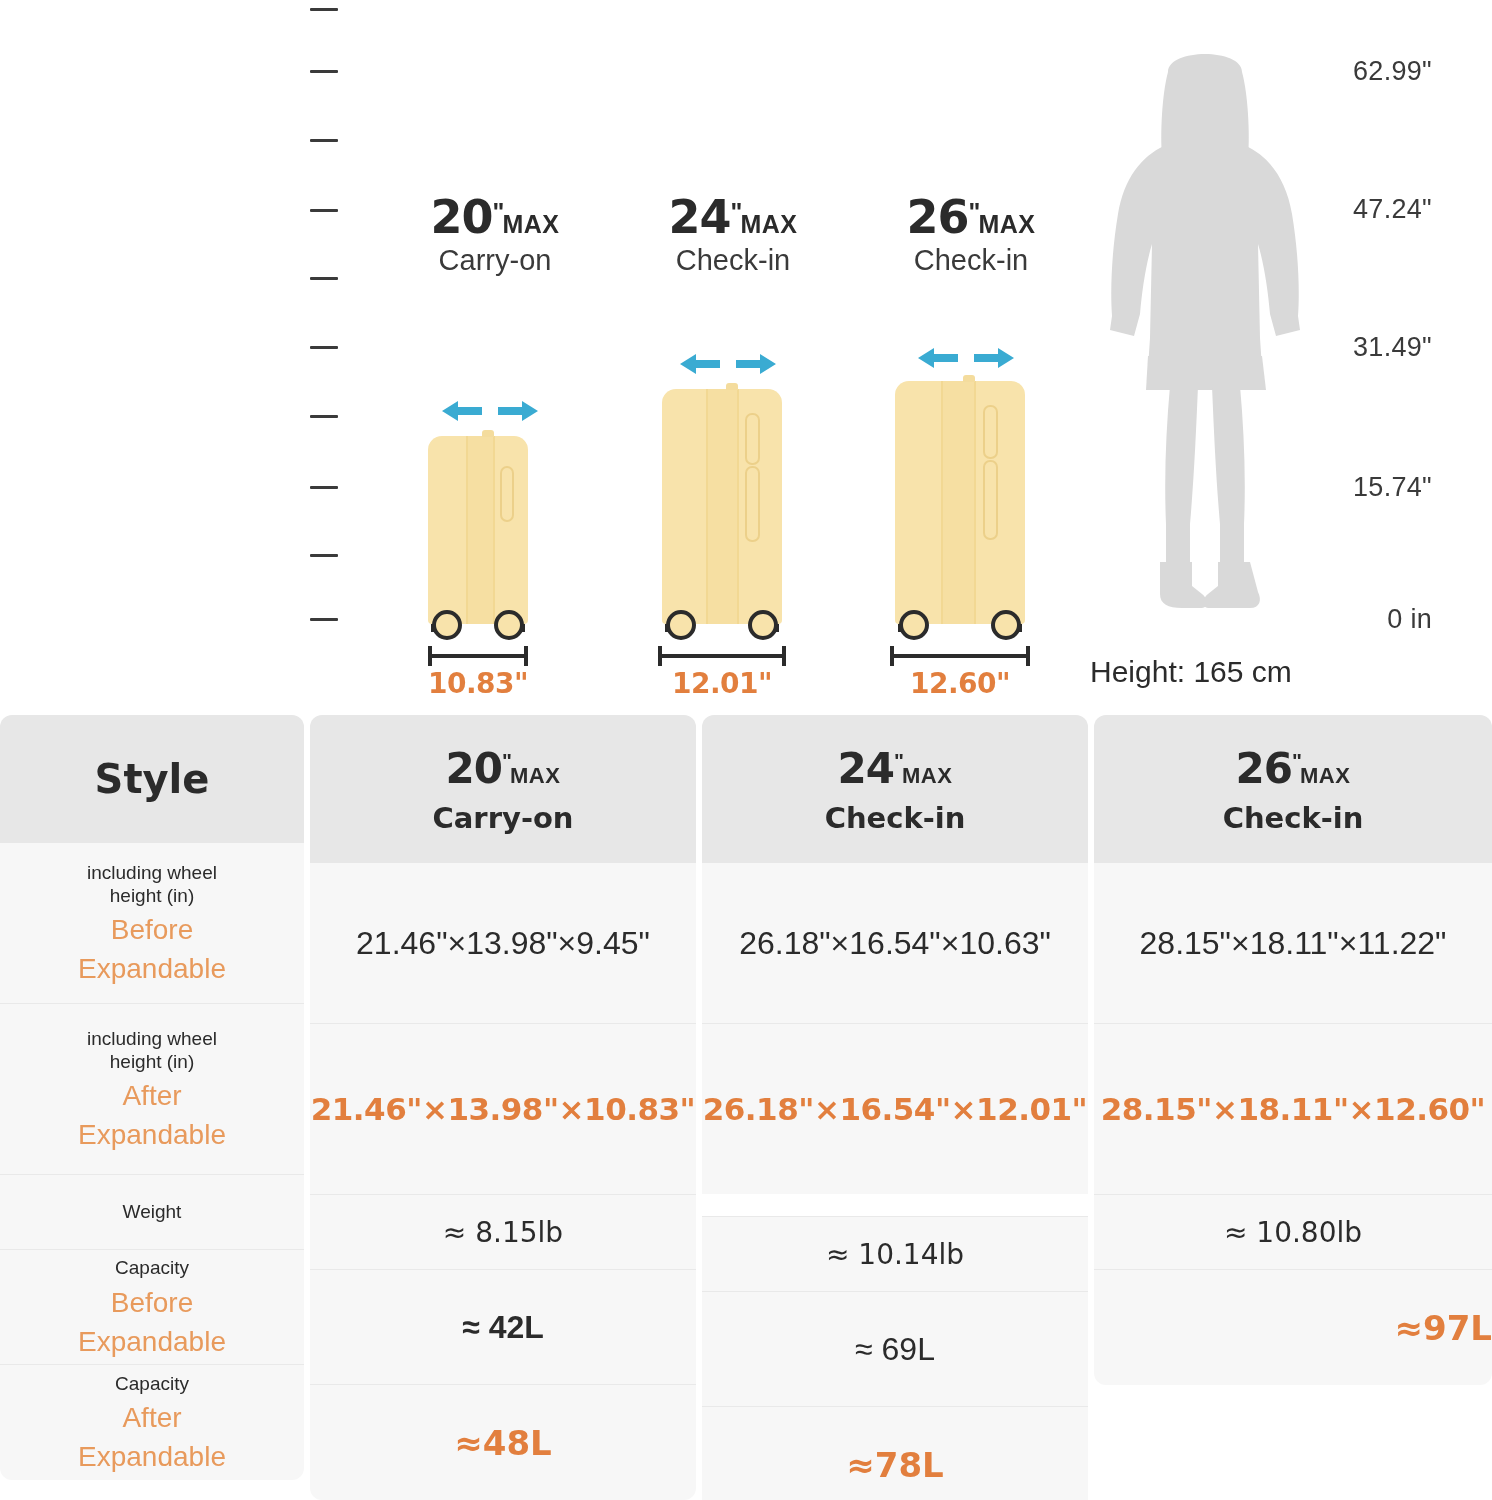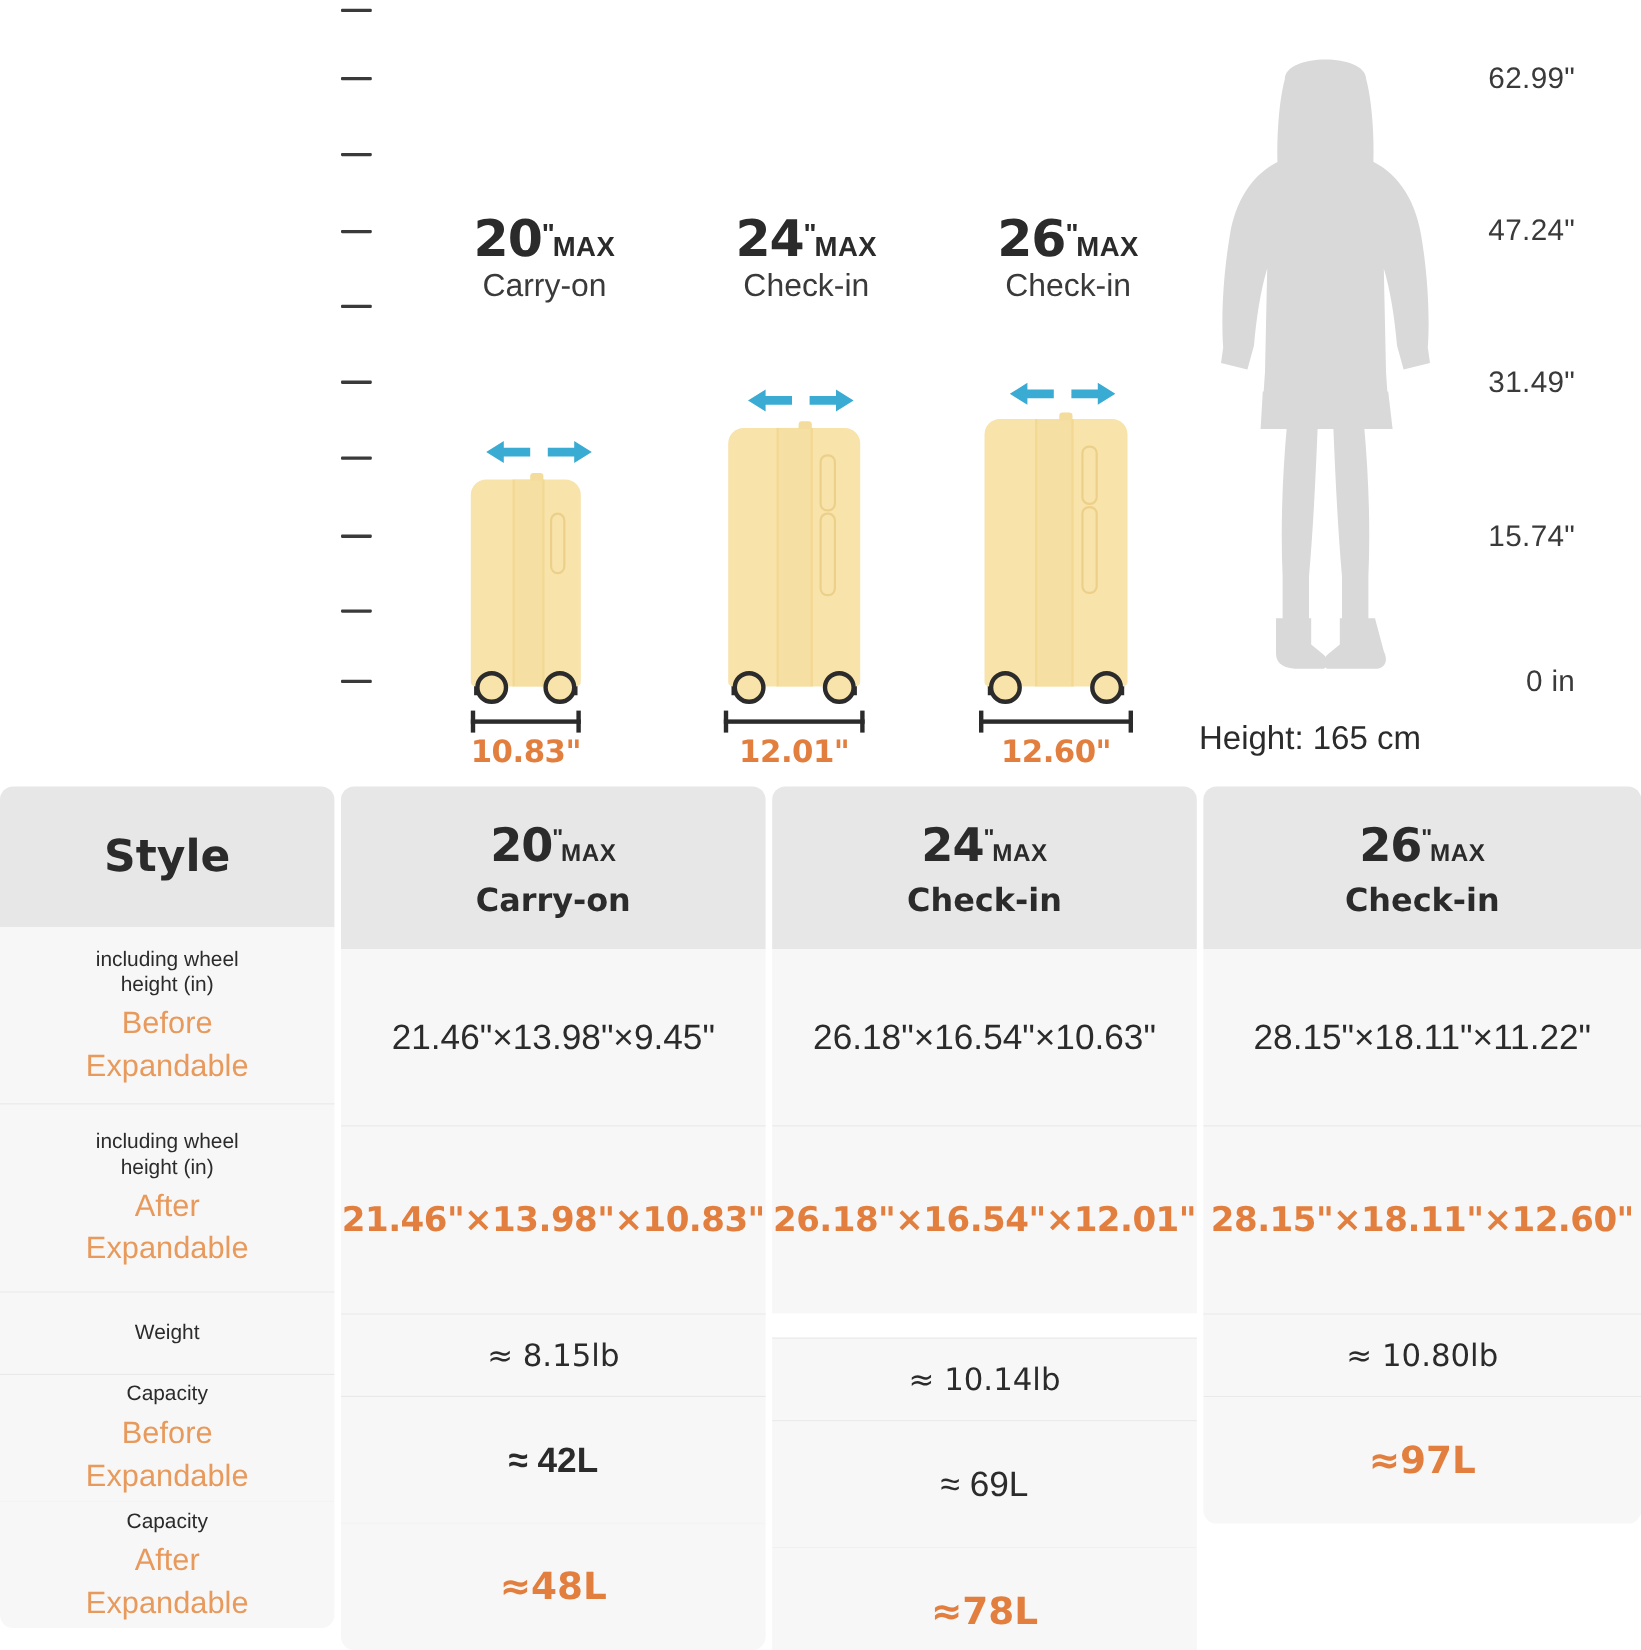--- a/index.html
+++ b/index.html
@@ -368,18 +368,18 @@
     </div>
     <div class="tcell first" style="height:160px;">
       <span class="val">28.15"×18.11"×11.22"</span>
     </div>
     <div class="tcell" style="height:171px;">
       <span class="val orange">28.15"×18.11"×12.60"</span>
     </div>
     <div class="tcell" style="height:75px;">
       <span class="val bold">≈ 10.80lb</span>
     </div>
-    <div class="tcell last" style="height:116px;">
+    <div class="tcell last" style="height:116px;align-items:flex-end;">
       <span class="val orange-big">≈97L</span>
     </div>
   </div>
 
 </div>
 
 </body></html>

